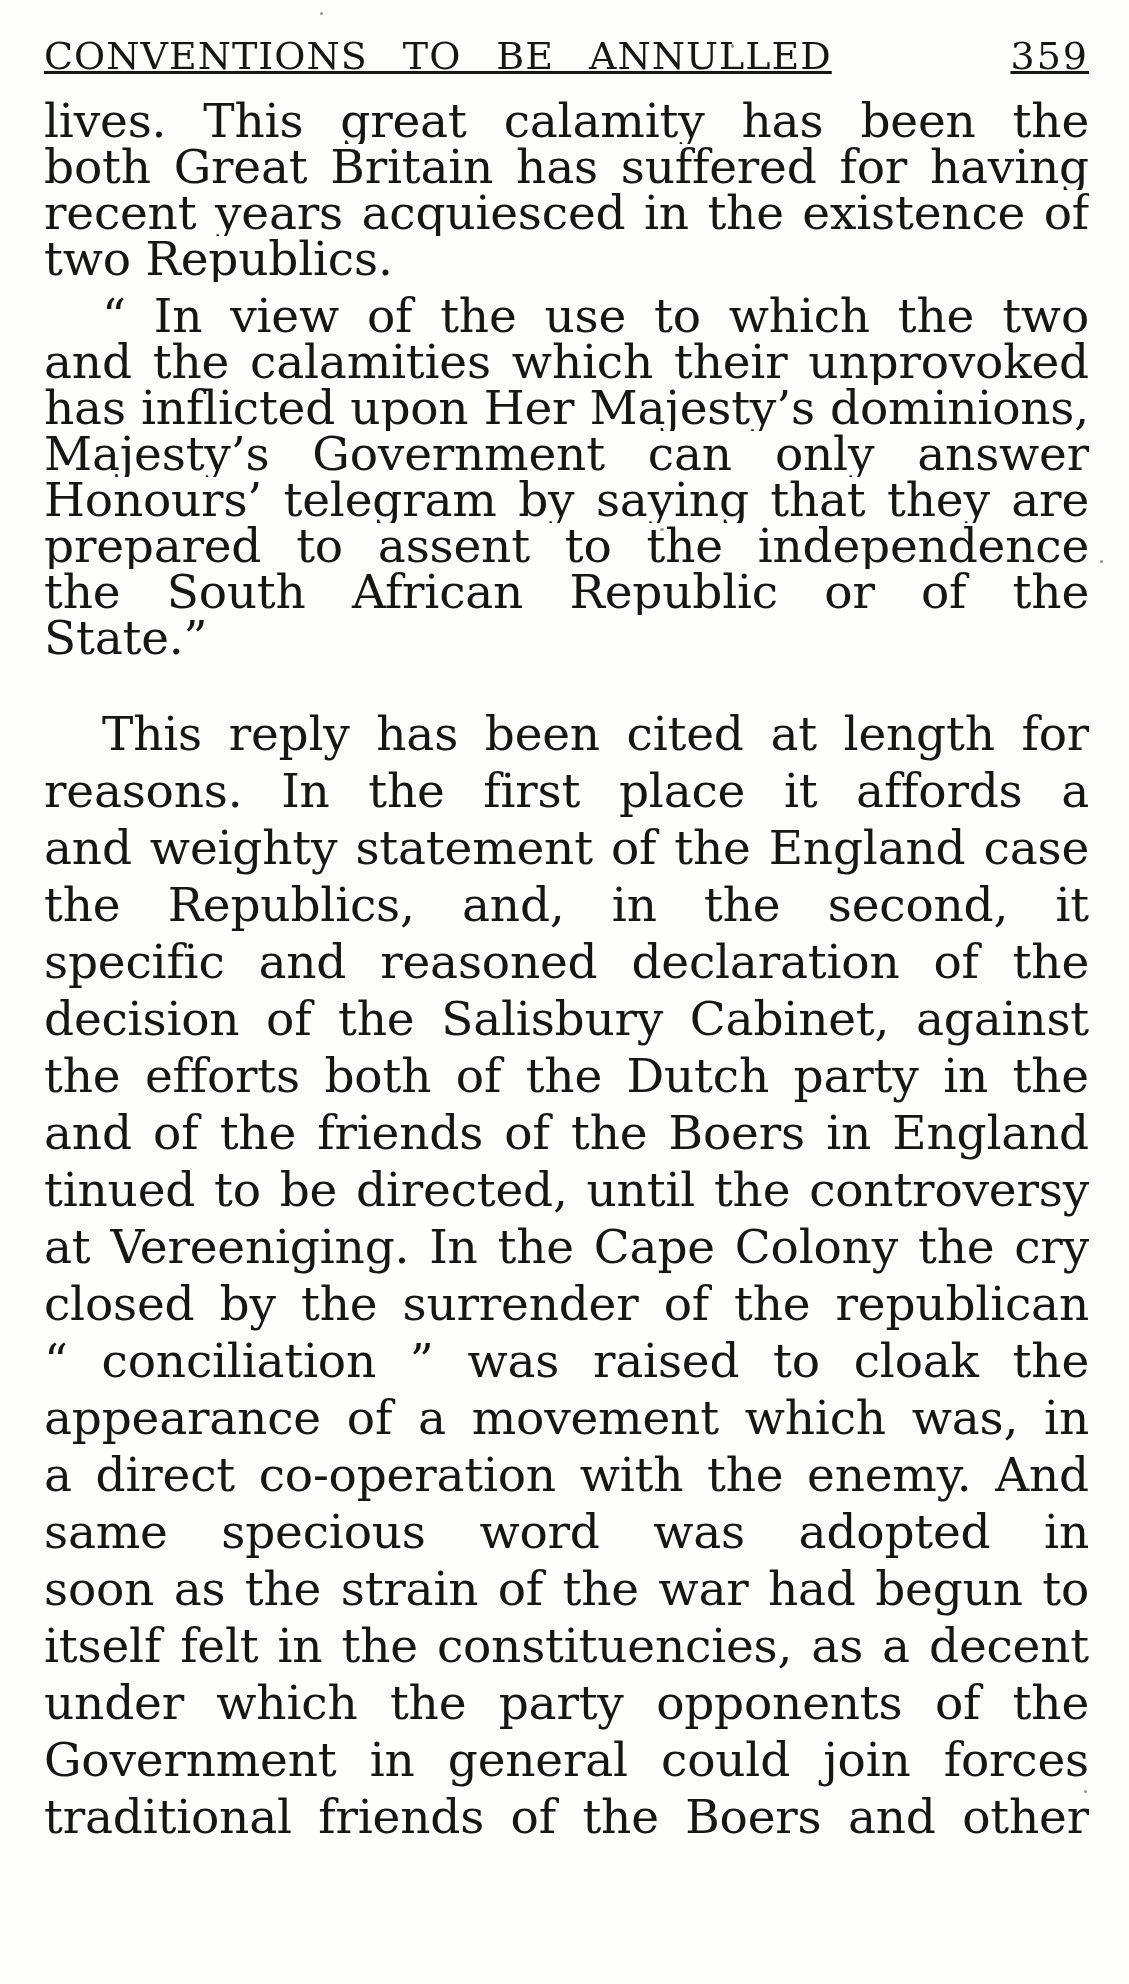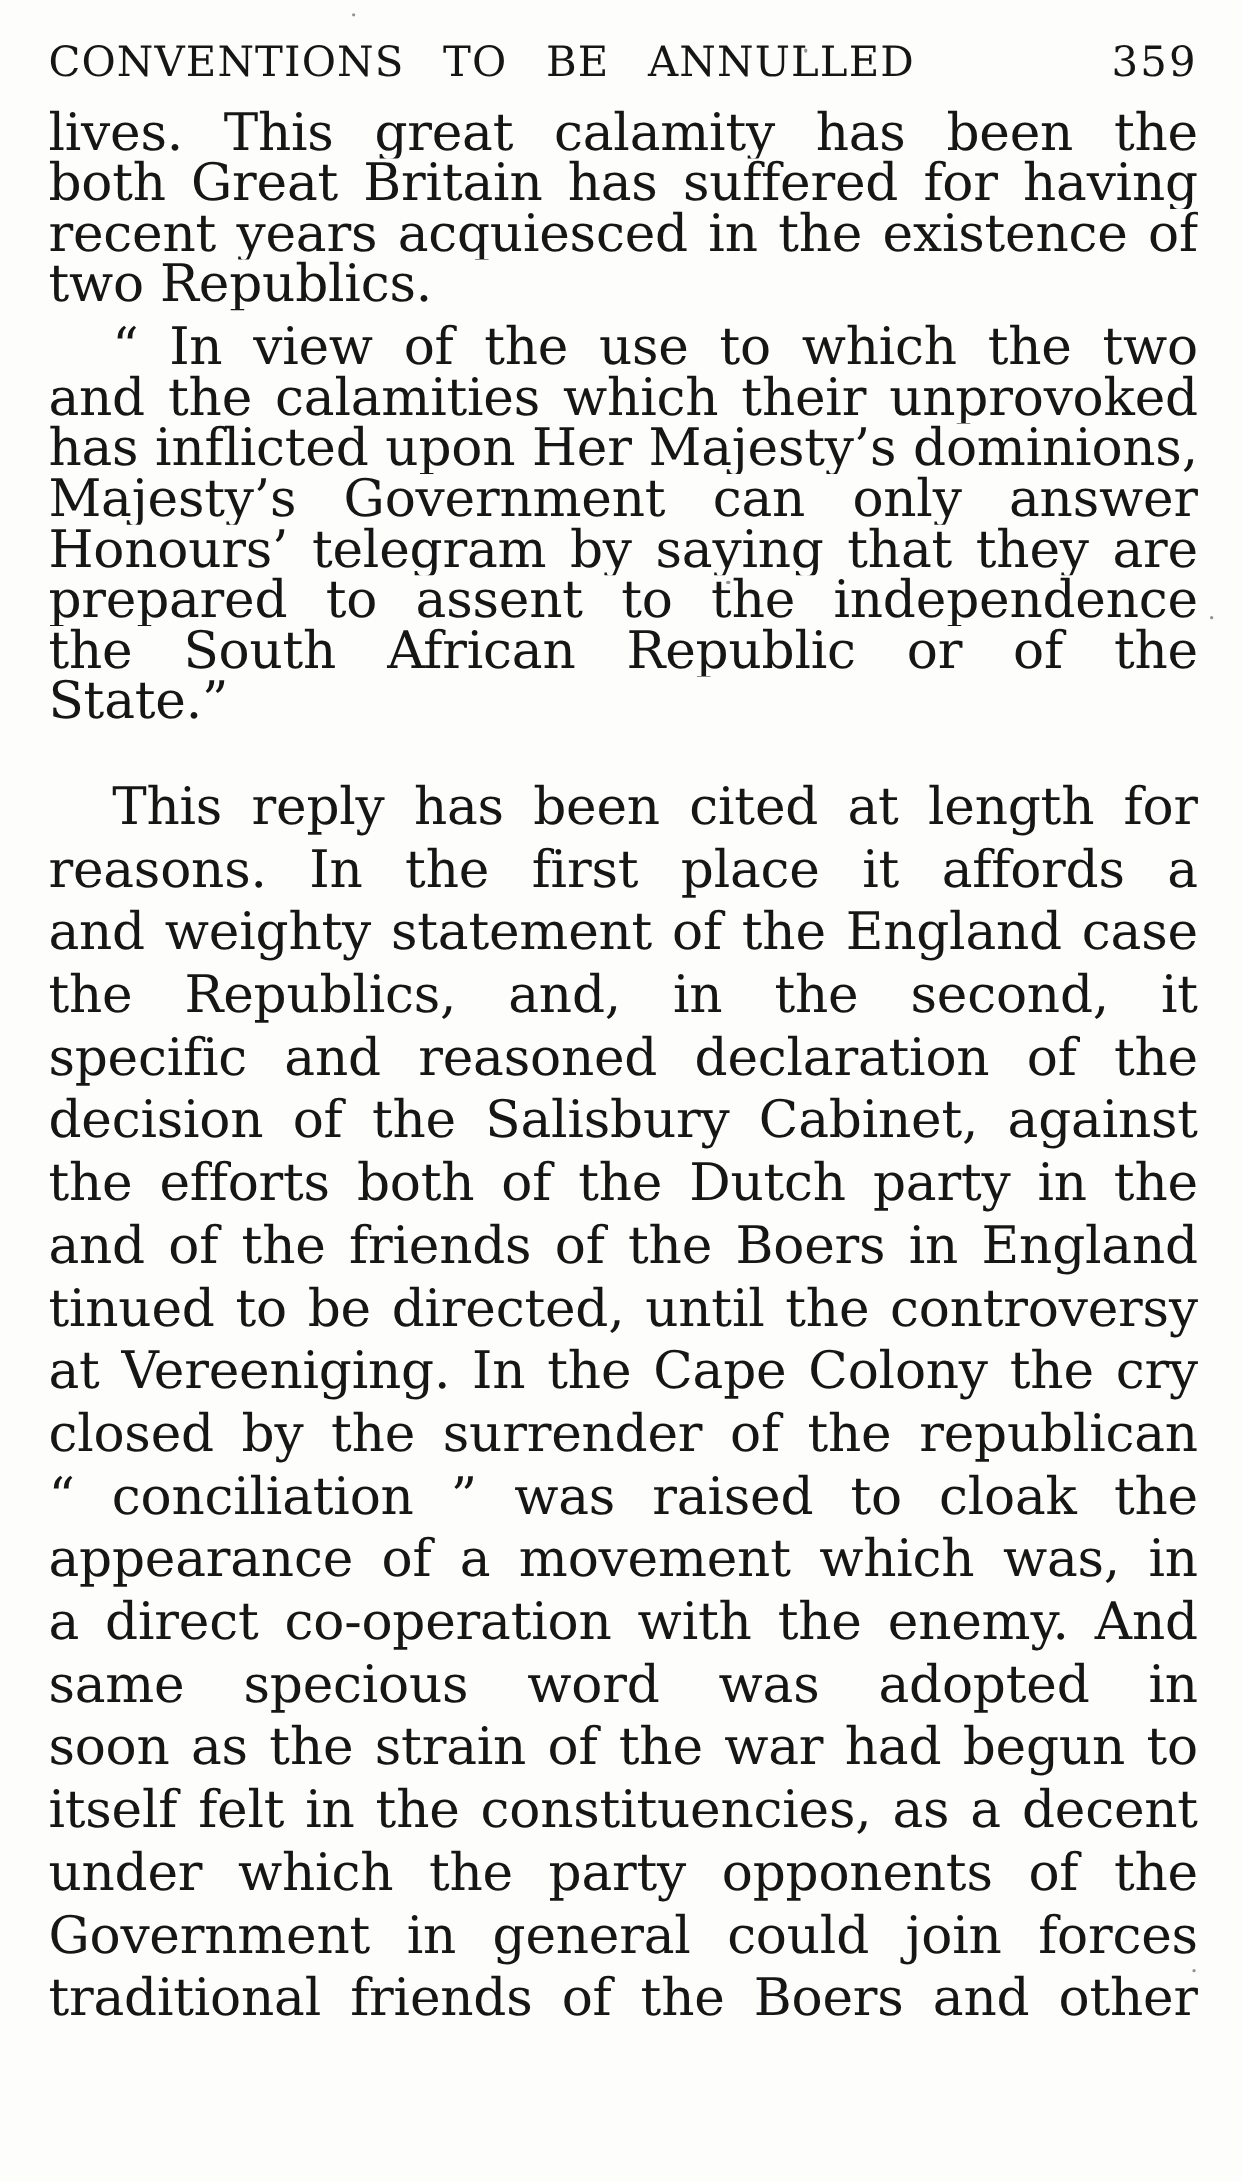--- a/index.html
+++ b/index.html
@@ -17,20 +17,21 @@
     color: #161616;
   }
   .running-head {
     display: flex;
     justify-content: space-between;
     align-items: center;
     margin: 34px 40px 20px 44px;
     font-size: 38px;
     line-height: 44px;
     white-space: nowrap;
+    text-decoration: underline;
   }
   .running-head .title {
     word-spacing: 22px;
     letter-spacing: 1px;
   }
   .running-head .page-number {
     letter-spacing: 2px;
   }
   .text-block {
     margin: 0 40px 0 44px;

